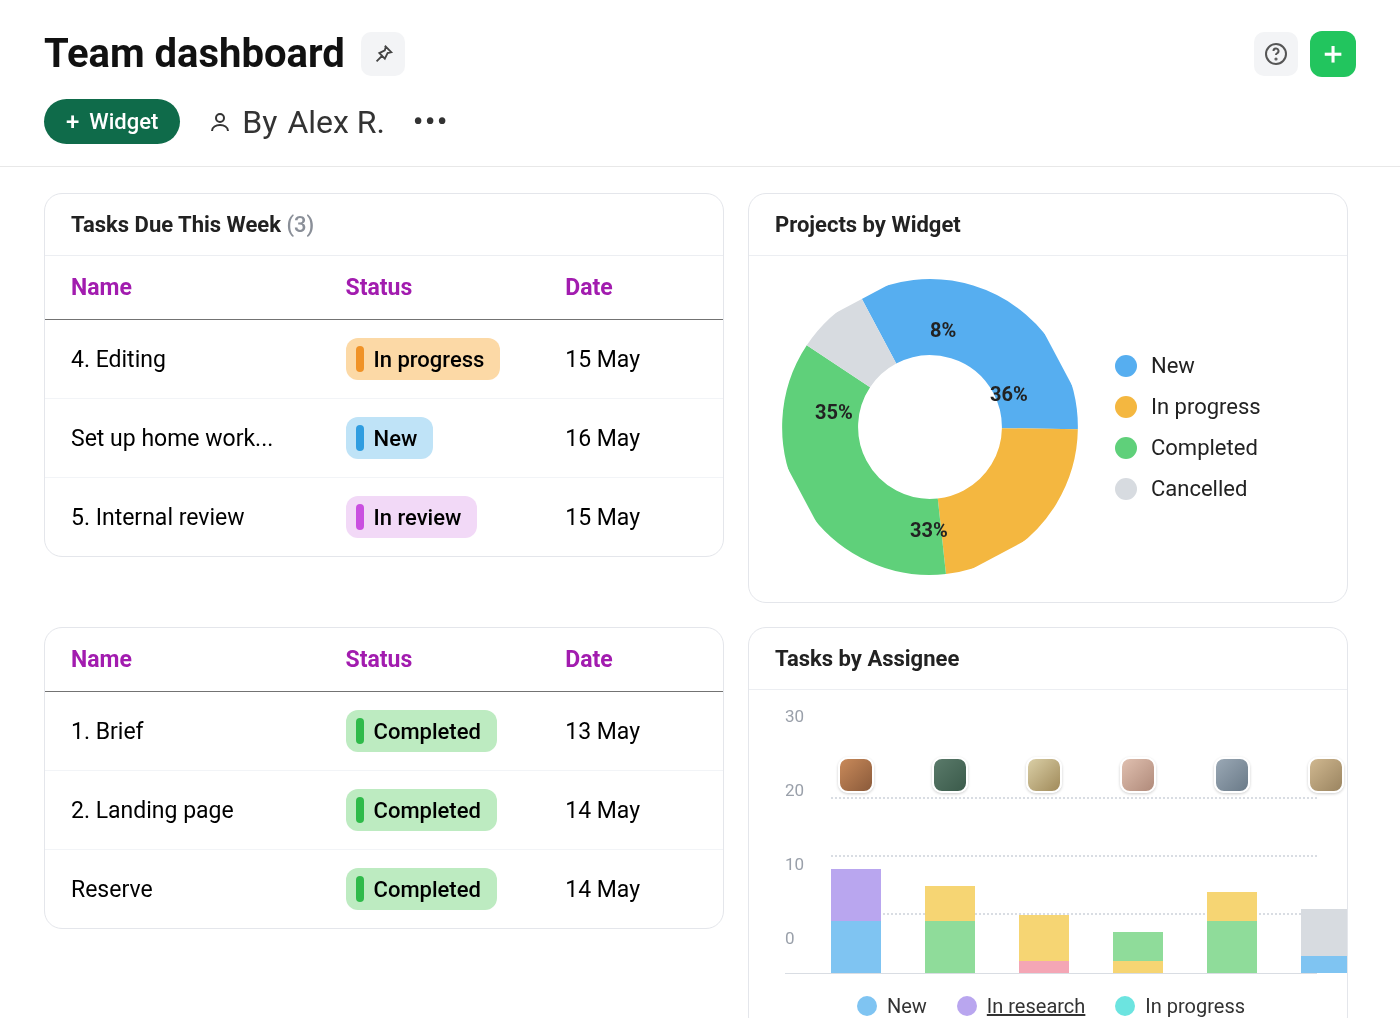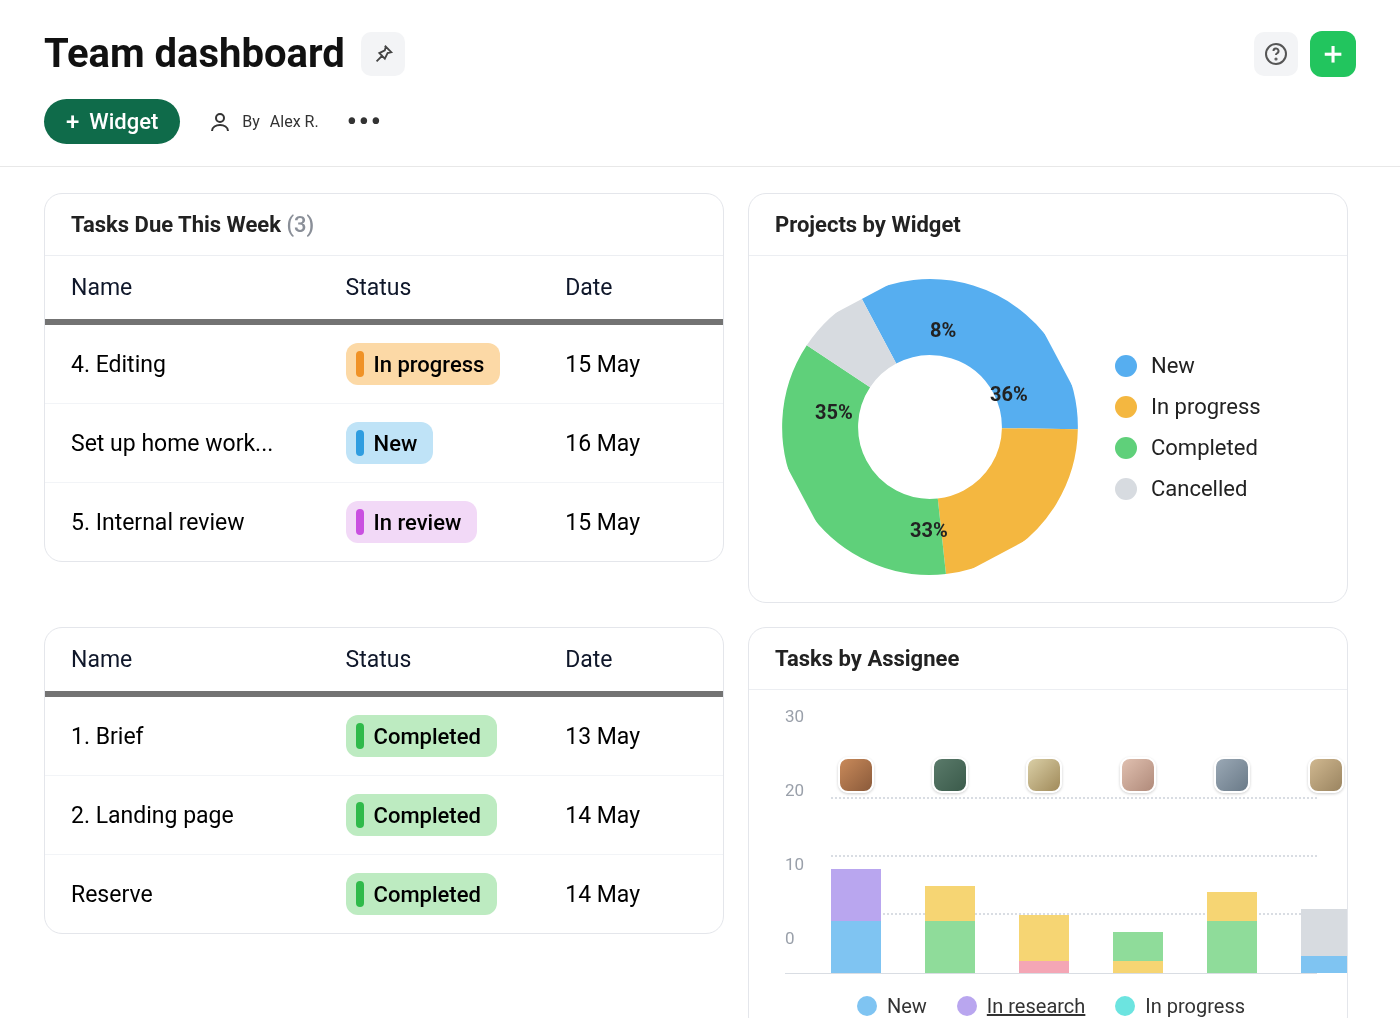--- a/index.html
+++ b/index.html
@@ -41,42 +41,42 @@
   .toolbar-row{
     display:flex;align-items:center;gap:28px;margin-top:22px;
   }
   .widget-btn{
     background:#0f6b4a;color:#fff;border-radius:24px;
     padding:10px 22px;font-size:22px;font-weight:500;
     display:flex;align-items:center;gap:10px;cursor:pointer;
   }
   .widget-btn .plus{font-size:24px;line-height:1;}
   .author{
-    display:flex;align-items:center;gap:10px;font-size:16px;color:#333;text-align:center;
+    display:flex;align-items:center;gap:10px;font-size:32px;color:#333;text-align:center;
   }
   .author svg{width:24px;height:24px;stroke:#333;fill:none;stroke-width:2;}
   .more-btn{cursor:pointer;font-size:28px;color:#333;letter-spacing:2px;font-weight:700;}
 
   .grid{
     display:grid;grid-template-columns: 680px 600px;gap:24px;
     padding:26px 44px;align-items:start;
   }
   .card{
     border:1px solid #e4e6eb;border-radius:18px;overflow:hidden;background:#fff;
   }
   .card-header{
     padding:18px 26px;border-bottom:1px solid #eceef2;
     font-size:22px;font-weight:700;color:#222;
   }
   .card-header .count{font-weight:500;color:#8a8f98;}
   .tbl-head,.tbl-row{
     display:grid;grid-template-columns: 1.25fr 1fr 0.6fr;
     padding:18px 26px;align-items:center;font-size:23px;
   }
-  .tbl-head{color:#0f172a;font-weight:400;border-bottom:6px solid #737373;}
+  .tbl-head{color:#a21caf;font-weight:700;border-bottom:1px solid #737373;}
   .tbl-row{border-bottom:1px solid #f2f4f7;color:#000000;}
   .tbl-row:last-child{border-bottom:none;}
   .name-cell{white-space:nowrap;overflow:hidden;text-overflow:ellipsis;}
   .status-pill{
     display:inline-flex;align-items:center;gap:10px;
     padding:8px 16px 8px 10px;border-radius:12px;font-size:22px;font-weight:500;
   }
   .status-pill .dot{width:8px;height:26px;border-radius:5px;}
 
   

